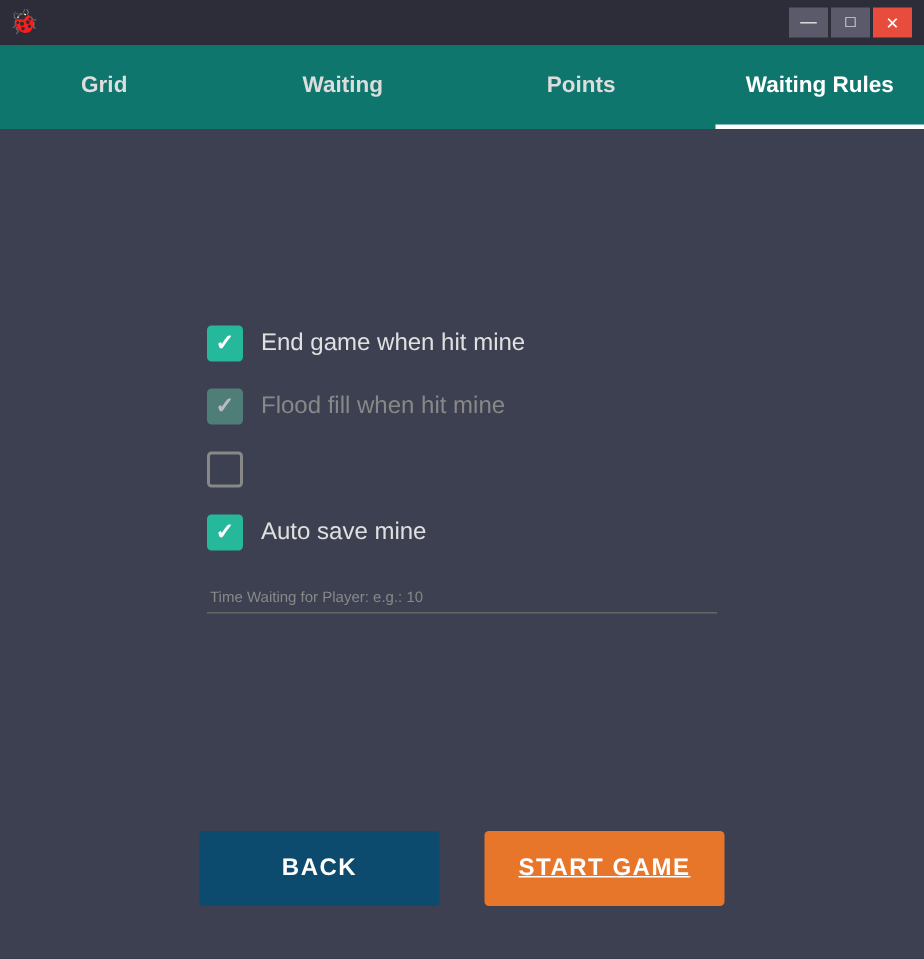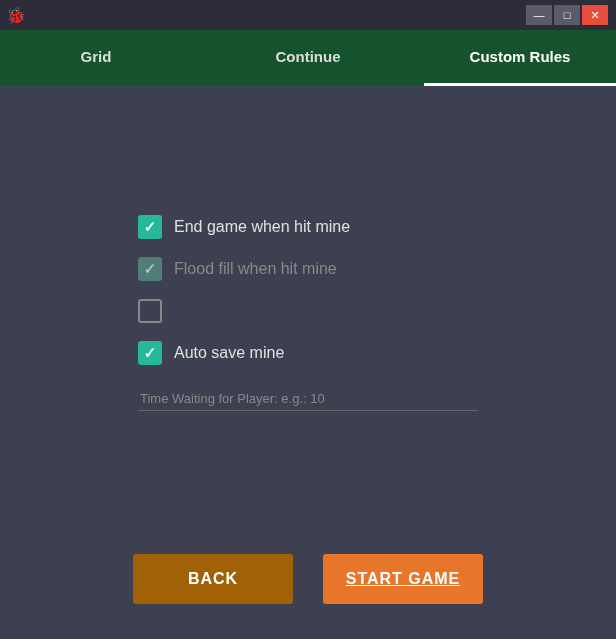--- a/index.html
+++ b/index.html
@@ -51,21 +51,21 @@
       align-items: center;
       justify-content: center;
     }
     .title-bar-btn.close-btn {
       background: #e74c3c;
     }
 
     
     .tab-bar {
       height: 56px;
-      background: #14532d;
+      background: #0f766e;
       display: flex;
       flex-shrink: 0;
       gap: 20px;
     }
     .tab {
       flex: 1;
       display: flex;
       align-items: center;
       justify-content: center;
       color: #ddd;
@@ -147,21 +147,21 @@
       display: flex;
       flex-direction: column;
       margin-top: 4px;
     }
 
     .text-input {
       background: transparent;
       border: none;
       border-bottom: 1px solid #666;
       color: #999;
-      font-size: 13px;
+      font-size: 10px;
       padding: 4px 2px;
       outline: none;
       width: 100%;
     }
     .text-input::placeholder {
       color: #888;
     }
 
     
     .buttons-area {
@@ -180,21 +180,21 @@
       height: 50px;
       border: none;
       border-radius: 3px;
       font-size: 16px;
       font-weight: 700;
       letter-spacing: 1px;
       cursor: pointer;
       color: #fff;
     }
     .btn-back {
-      background: #a16207;
+      background: #0c4a6e;
     }
     .btn-start {
       background: #e8762a;
       text-decoration: underline;
     }
   </style>
 </head>
 <body>
 
 <div class="title-bar">
@@ -206,24 +206,27 @@
     <button class="title-bar-btn">□</button>
     <button class="title-bar-btn close-btn">✕</button>
   </div>
 </div>
 
 <div class="tab-bar">
   <div class="tab">
     <span>Grid</span>
   </div>
   <div class="tab">
-    <span>Continue</span>
+    <span>Waiting</span>
+  </div>
+  <div class="tab">
+    <span>Points</span>
   </div>
   <div class="tab active">
-    <span>Custom Rules</span>
+    <span>Waiting Rules</span>
   </div>
 </div>
 
 <div class="main-content">
   <div class="options-container">
 
     <div class="checkbox-row">
       <div class="custom-checkbox checked">
         <span class="checkmark">✓</span>
       </div>

